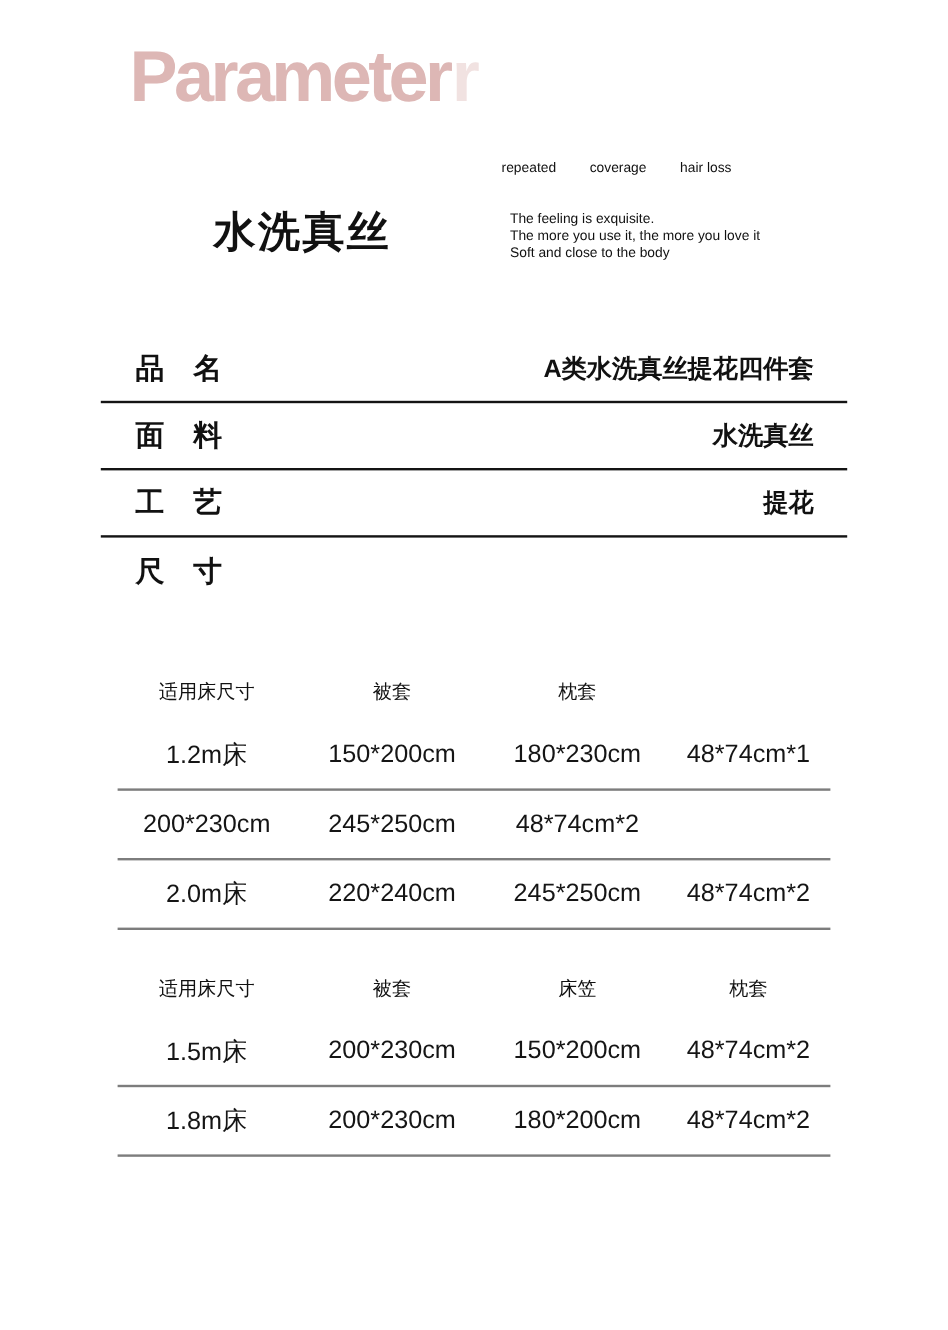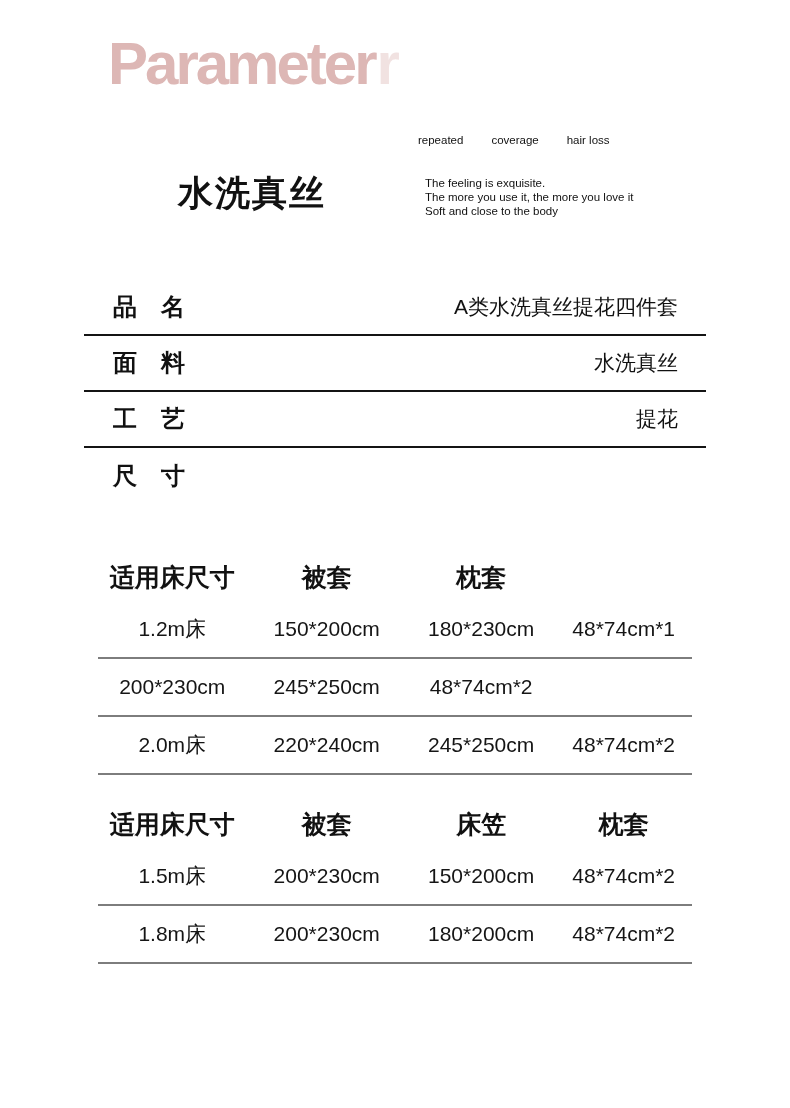--- a/index.html
+++ b/index.html
@@ -77,21 +77,21 @@
   }
   .info-row:last-child { border-bottom: none; }
   .info-label {
     font-size: 24px;
     font-weight: bold;
     color: #111111;
     white-space: pre;
   }
   .info-value {
     font-size: 21px;
-    font-weight: 400;
+    font-weight: 700;
     color: #111111;
     margin-left: 16px;
   }
 
   
   .size-table {
     position: absolute;
     left: 98px;
     right: 98px;
   }
@@ -103,21 +103,21 @@
     grid-template-columns: 25% 27% 25% 23%;
     align-items: center;
   }
   .t-row .cell {
     text-align: center;
     font-size: 21px;
     color: #151515;
     white-space: nowrap;
   }
   .t-row.head { height: 48px; }
-  .t-row.head .cell { font-size: 25px; font-weight: bold; color: #111111; }
+  .t-row.head .cell { font-size: 16px; font-weight: normal; color: #111111; }
   .t-row.body {
     height: 58px;
     border-bottom: 2px solid var(--table-line, #7d7d7d);
   }
 </style>
 </head>
 <body>
 
 <div class="page">
 

